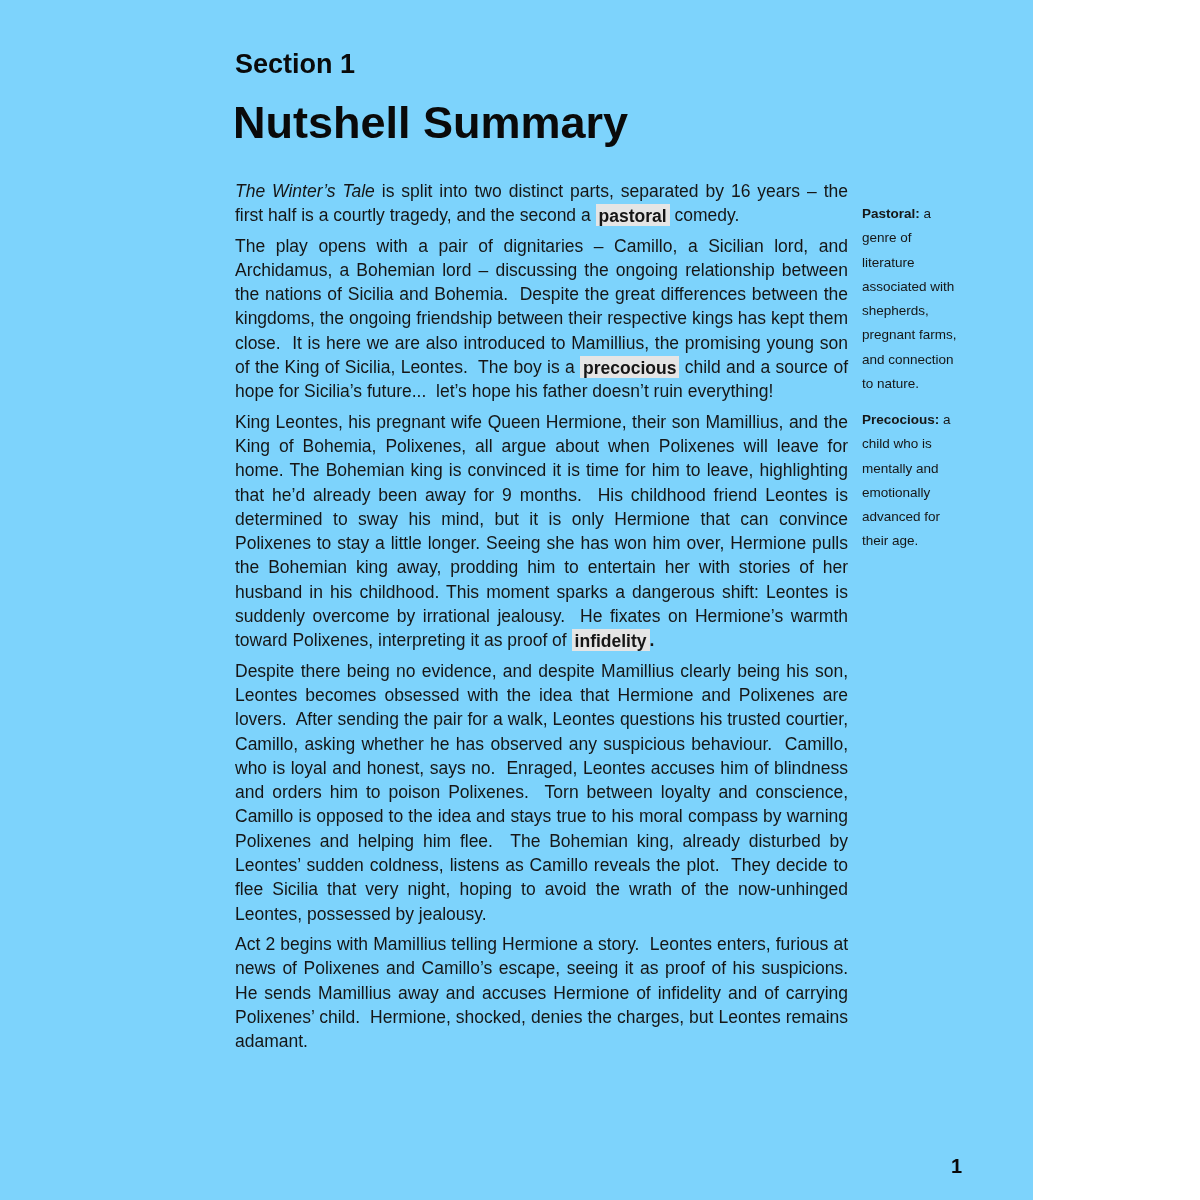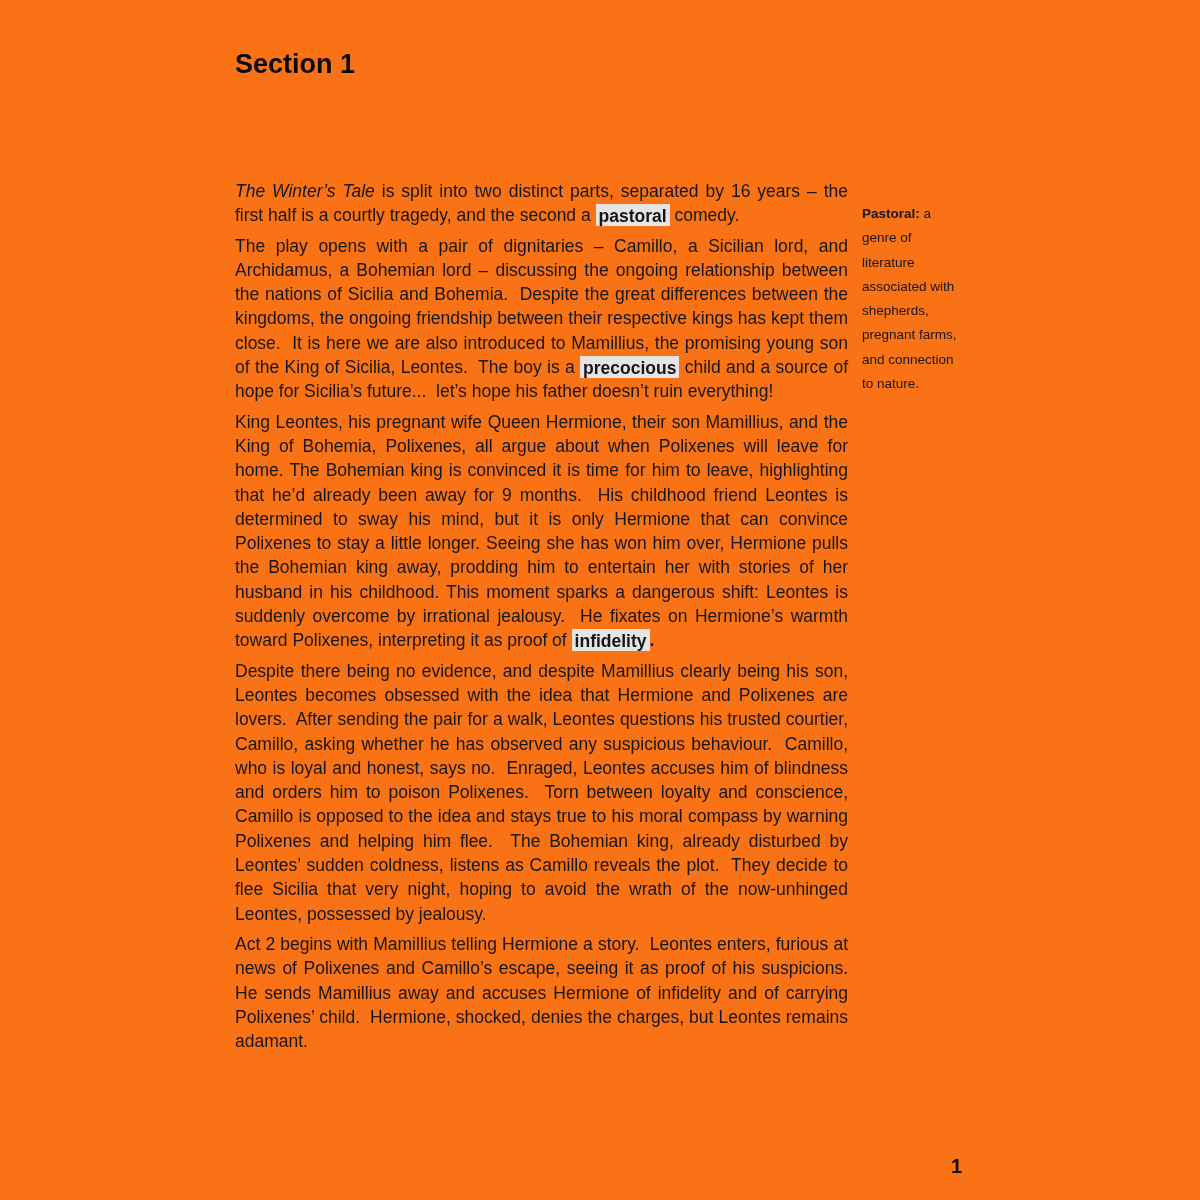--- a/index.html
+++ b/index.html
@@ -1,17 +1,17 @@
 <!DOCTYPE html>
 <html><head>
 <meta charset="utf-8">
 <style>
   html, body { margin:0; padding:0; background:#ffffff; }
   .page {
-    position:relative; width:1200px; height:1200px; background:#f97316;
+    position:relative; width:1033px; height:1200px; background:#7dd3fc;
     font-family:"Liberation Sans","DejaVu Sans",sans-serif; color:#161616;
     overflow:hidden;
   }
   .section-label {
     position:absolute; left:235px; top:50px;
     font-size:27px; font-weight:700; color:#0a0a0a; line-height:1.1;
   }
   .title {
     position:absolute; left:233px; top:97px; margin:0;
     font-size:45px; font-weight:700; color:#0a0a0a; line-height:1.15;
@@ -44,29 +44,31 @@
     font-size:20px; font-weight:700; color:#0a0a0a;
   }
 </style>
 </head>
 <body>
 
 <div class="page">
 
   <div class="section-label">Section 1</div>
 
+  <h1 class="title">Nutshell Summary</h1>
 
   <div class="main-col">
     <p class="para"><span class="italic">The Winter’s Tale</span><span> is split into two distinct parts, separated by 16 years – the first half is a courtly tragedy, and the second a </span><span class="highlight">pastoral</span><span> comedy.</span></p>
     <p class="para"><span>The play opens with a pair of dignitaries – Camillo, a Sicilian lord, and Archidamus, a Bohemian lord – discussing the ongoing relationship between the nations of Sicilia and Bohemia.  Despite the great differences between the kingdoms, the ongoing friendship between their respective kings has kept them close.  It is here we are also introduced to Mamillius, the promising young son of the King of Sicilia, Leontes.  The boy is a </span><span class="highlight">precocious</span><span> child and a source of hope for Sicilia’s future...  let’s hope his father doesn’t ruin everything!</span></p>
     <p class="para"><span>King Leontes, his pregnant wife Queen Hermione, their son Mamillius, and the King of Bohemia, Polixenes, all argue about when Polixenes will leave for home. The Bohemian king is convinced it is time for him to leave, highlighting that he’d already been away for 9 months.  His childhood friend Leontes is determined to sway his mind, but it is only Hermione that can convince Polixenes to stay a little longer. Seeing she has won him over, Hermione pulls the Bohemian king away, prodding him to entertain her with stories of her husband in his childhood. This moment sparks a dangerous shift: Leontes is suddenly overcome by irrational jealousy.  He fixates on Hermione’s warmth toward Polixenes, interpreting it as proof of </span><span class="highlight">infidelity</span><span class="bold">.</span></p>
     <p class="para"><span>Despite there being no evidence, and despite Mamillius clearly being his son, Leontes becomes obsessed with the idea that Hermione and Polixenes are lovers.  After sending the pair for a walk, Leontes questions his trusted courtier, Camillo, asking whether he has observed any suspicious behaviour.  Camillo, who is loyal and honest, says no.  Enraged, Leontes accuses him of blindness and orders him to poison Polixenes.  Torn between loyalty and conscience, Camillo is opposed to the idea and stays true to his moral compass by warning Polixenes and helping him flee.  The Bohemian king, already disturbed by Leontes’ sudden coldness, listens as Camillo reveals the plot.  They decide to flee Sicilia that very night, hoping to avoid the wrath of the now-unhinged Leontes, possessed by jealousy.</span></p>
     <p class="para"><span>Act 2 begins with Mamillius telling Hermione a story.  Leontes enters, furious at news of Polixenes and Camillo’s escape, seeing it as proof of his suspicions.  He sends Mamillius away and accuses Hermione of infidelity and of carrying Polixenes’ child.  Hermione, shocked, denies the charges, but Leontes remains adamant.</span></p>
   </div>
 
   <aside class="sidebar">
     <div class="def def-0"><span class="term">Pastoral:</span><span class="def-text"> a genre of literature associated with shepherds, pregnant farms, and connection to nature.</span></div>
+    <div class="def def-1"><span class="term">Precocious:</span><span class="def-text"> a child who is mentally and emotionally advanced for their age.</span></div>
   </aside>
 
 
   <div class="page-number">1</div>
 
 </div>
 
 </body></html>

